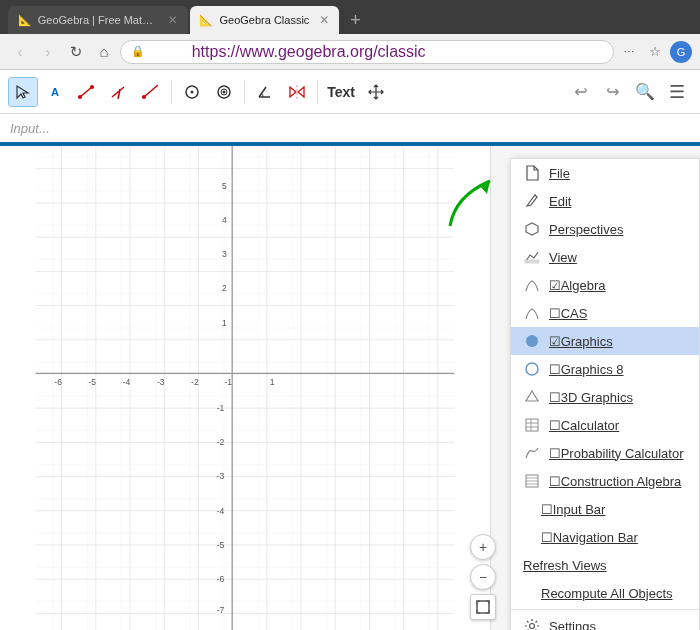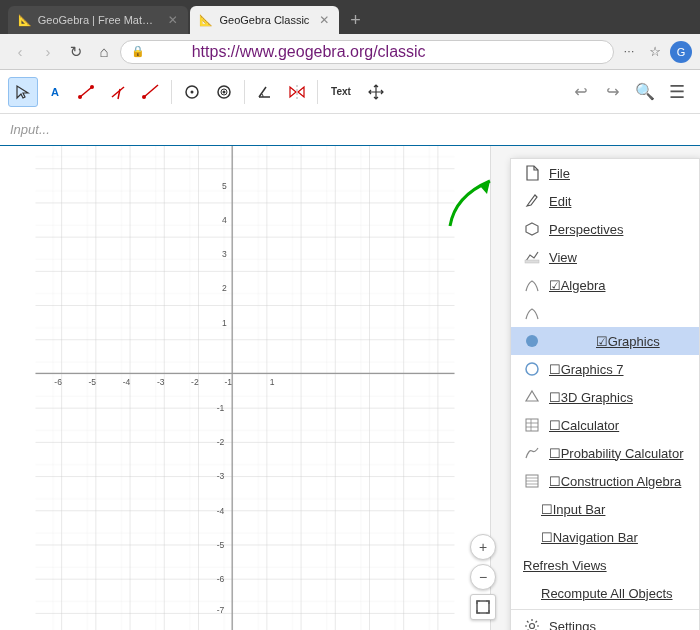--- a/index.html
+++ b/index.html
@@ -29,21 +29,21 @@
     
     .toolbar { height: 44px; background: white; border-bottom: 1px solid #ddd; display: flex; align-items: center; padding: 0 8px; gap: 2px; }
     .tool-btn { width: 30px; height: 30px; display: flex; align-items: center; justify-content: center; cursor: pointer; border-radius: 3px; font-size: 14px; }
     .tool-btn.active { background: #d0e8ff; border: 1px solid #90c0f0; }
     .tool-separator { width: 1px; height: 24px; background: #ddd; margin: 0 3px; }
 
     
     .main-content { flex: 1; display: flex; position: relative; }
 
     
-    .input-bar { position: absolute; top: 0; left: 0; right: 0; height: 32px; background: white; border-bottom: 1px solid #0369a1; display: flex; align-items: center; padding: 0 10px; z-index: 5; }
+    .input-bar { position: absolute; top: 0; left: 0; right: 0; height: 32px; background: white; border-bottom: 4px solid #0369a1; display: flex; align-items: center; padding: 0 10px; z-index: 5; }
     .input-placeholder { color: #999; font-size: 13px; font-style: italic; }
 
     
     .graph-area { position: absolute; top: 32px; left: 0; width: 490px; bottom: 0; background: white; overflow: hidden; }
 
     
     .zoom-controls { position: absolute; bottom: 10px; left: 470px; display: flex; flex-direction: column; gap: 4px; }
     .zoom-btn { width: 26px; height: 26px; border: 1px solid #ccc; background: white; border-radius: 50%; display: flex; align-items: center; justify-content: center; cursor: pointer; font-size: 14px; color: #555; box-shadow: 0 1px 3px rgba(0,0,0,0.2); }
     .fullscreen-btn { width: 26px; height: 26px; border: 1px solid #ccc; background: white; border-radius: 3px; display: flex; align-items: center; justify-content: center; cursor: pointer; font-size: 12px; color: #555; box-shadow: 0 1px 3px rgba(0,0,0,0.2); }
 
@@ -146,21 +146,21 @@
           </svg>
       </div>
       <div class="tool-btn">
         <svg width="18" height="18" viewBox="0 0 18 18">
             <polygon points="2,14 2,4 8,9" fill="none" stroke="#cc0000" stroke-width="1.2"></polygon>
             <polygon points="16,14 16,4 10,9" fill="none" stroke="#cc0000" stroke-width="1.2"></polygon>
             <line x1="9" y1="2" x2="9" y2="16" stroke="#aaa" stroke-width="1" stroke-dasharray="2,2"></line>
           </svg>
       </div>
       <div class="tool-separator"></div>
-      <div class="tool-btn" style="font-size:10px;font-weight:bold;color:#333;width:36px;">Text</div>
+      <div class="tool-btn" style="font-size:14px;font-weight:bold;color:#333;width:36px;">Text</div>
       <div class="tool-btn">
         <svg width="18" height="18" viewBox="0 0 18 18">
             <path d="M9,2 L9,16 M2,9 L16,9 M7,4 L9,2 L11,4 M7,14 L9,16 L11,14 M4,7 L2,9 L4,11 M14,7 L16,9 L14,11" fill="none" stroke="#333" stroke-width="1.2"></path>
           </svg>
       </div>
       <div style="flex:1"></div>
       <div class="tool-btn" style="color:#888;font-size:16px;">↩</div>
       <div class="tool-btn" style="color:#888;font-size:16px;">↪</div>
       <div class="tool-btn" style="font-size:16px;color:#555;">🔍</div>
       <div class="tool-btn" style="font-size:18px;color:#555;">☰</div>
@@ -279,38 +279,39 @@
           </div>
           <span class="menu-label">☑Algebra</span>
         </div>
 
         <div class="menu-item">
           <div class="menu-icon">
             <svg width="16" height="16" viewBox="0 0 16 16">
                 <path d="M2,14 Q4,6 8,4 Q12,6 14,14" fill="none" stroke="#888" stroke-width="1.2"></path>
               </svg>
           </div>
+          <span class="menu-label">☐CAS</span>
         </div>
 
         <div class="menu-item active-item">
           <div class="menu-icon">
             <svg width="16" height="16" viewBox="0 0 16 16">
                 <circle cx="8" cy="8" r="6" fill="#6699cc"></circle>
               </svg>
           </div>
-          <span class="menu-label" style="font-weight:500;margin-left:47px;">☑Graphics</span>
+          <span class="menu-label" style="font-weight:500;">☑Graphics</span>
         </div>
 
         <div class="menu-item">
           <div class="menu-icon">
             <svg width="16" height="16" viewBox="0 0 16 16">
                 <circle cx="8" cy="8" r="6" fill="none" stroke="#6699cc" stroke-width="1.5"></circle>
               </svg>
           </div>
-          <span class="menu-label">☐Graphics 7</span>
+          <span class="menu-label">☐Graphics 8</span>
         </div>
 
         <div class="menu-item">
           <div class="menu-icon">
             <svg width="16" height="16" viewBox="0 0 16 16">
                 <polygon points="8,2 14,12 2,12" fill="none" stroke="#888" stroke-width="1.2"></polygon>
               </svg>
           </div>
           <span class="menu-label">☐3D Graphics</span>
         </div>

